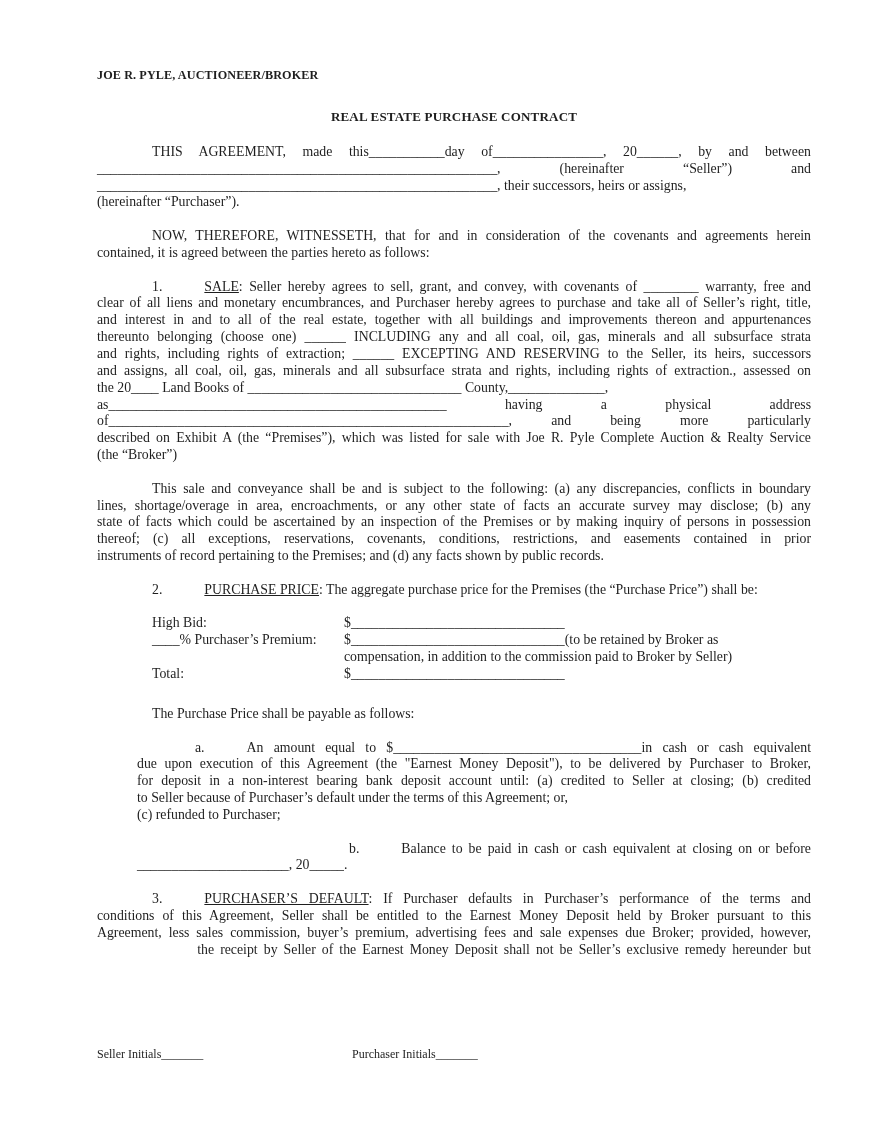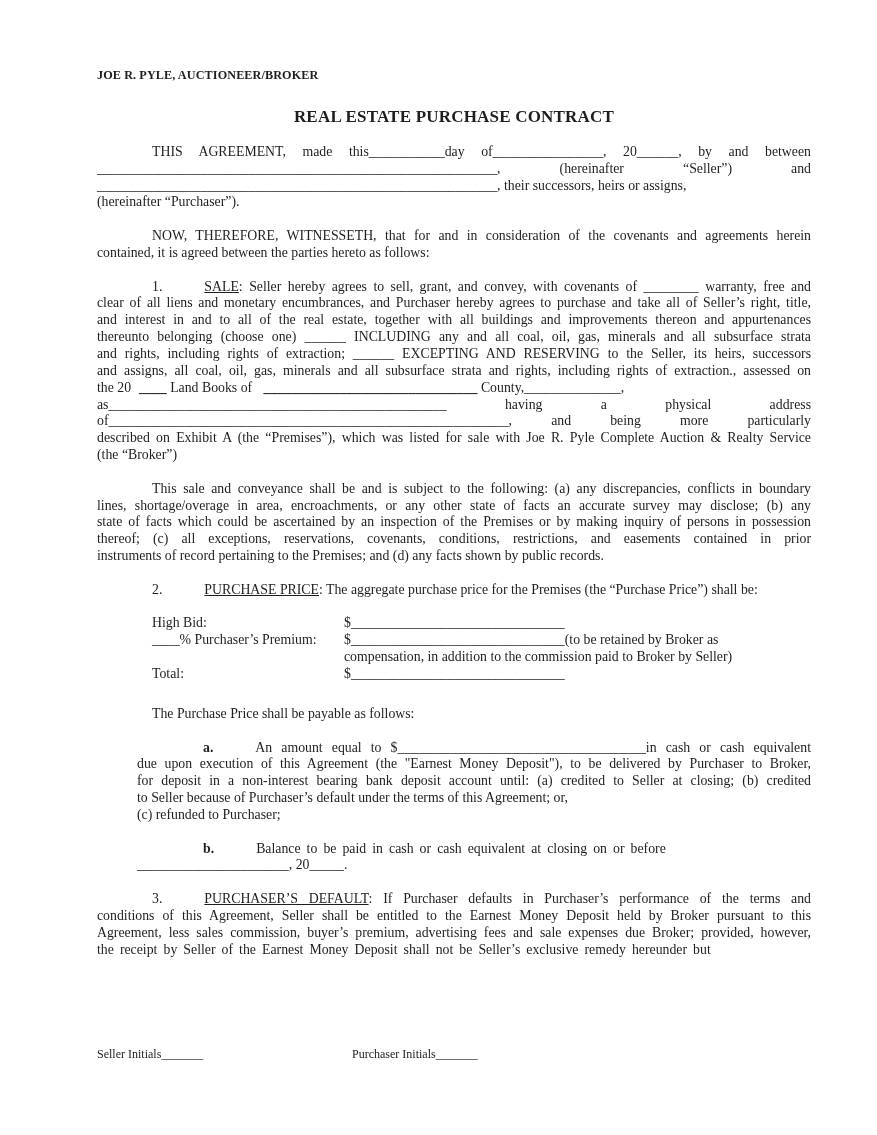--- a/index.html
+++ b/index.html
@@ -8,27 +8,27 @@
     width:877px;height:1135px;
     background:#ffffff;
     color:#1e1e1e;
     font-family:"Liberation Serif", "DejaVu Serif", serif;
     font-size:13.8px;
     box-sizing:border-box;
     padding:67px 66px 0 97px;
     overflow:hidden;
   }
   .broker{font-weight:bold;font-size:12.2px;letter-spacing:.1px;line-height:16px;}
-  .title{font-weight:bold;font-size:17px;text-align:center;margin-top:24px;letter-spacing:.2px;line-height:20px;}
+  .title{font-weight:bold;font-size:13px;text-align:center;margin-top:24px;letter-spacing:.2px;line-height:20px;}
   .para{margin-top:16.85px;}
   .ln{line-height:16.85px;min-height:16.85px;}
   .j{text-align:justify;text-align-last:justify;}
-  .w{word-spacing:2.6px;}
+  .w{word-spacing:2.6px;text-align:right;}
   .u{text-decoration:underline;margin-top:32px;}
-  .b{font-weight:bold;margin-left:8px;}
+  .b{font-weight:normal;}
   .bl{letter-spacing:0;font-family:Liberation Serif, serif;}
   .lbl{display:inline-block;width:192px;}
   .tb{display:inline-block;width:42px;}
   .footer{position:absolute;top:1046px;left:97px;width:682px;font-size:12px;line-height:17px;}
   .footer .f2{position:absolute;left:255px;top:0;}
 </style>
 </head>
 <body>
 
 <div class="page">

